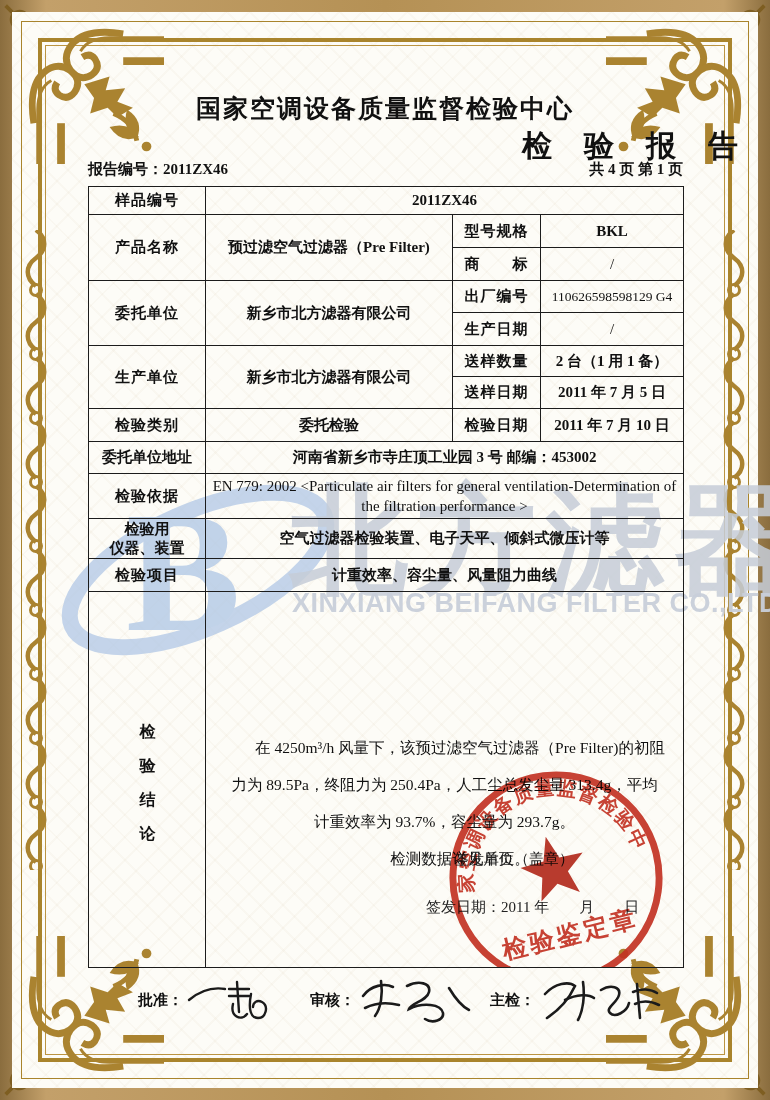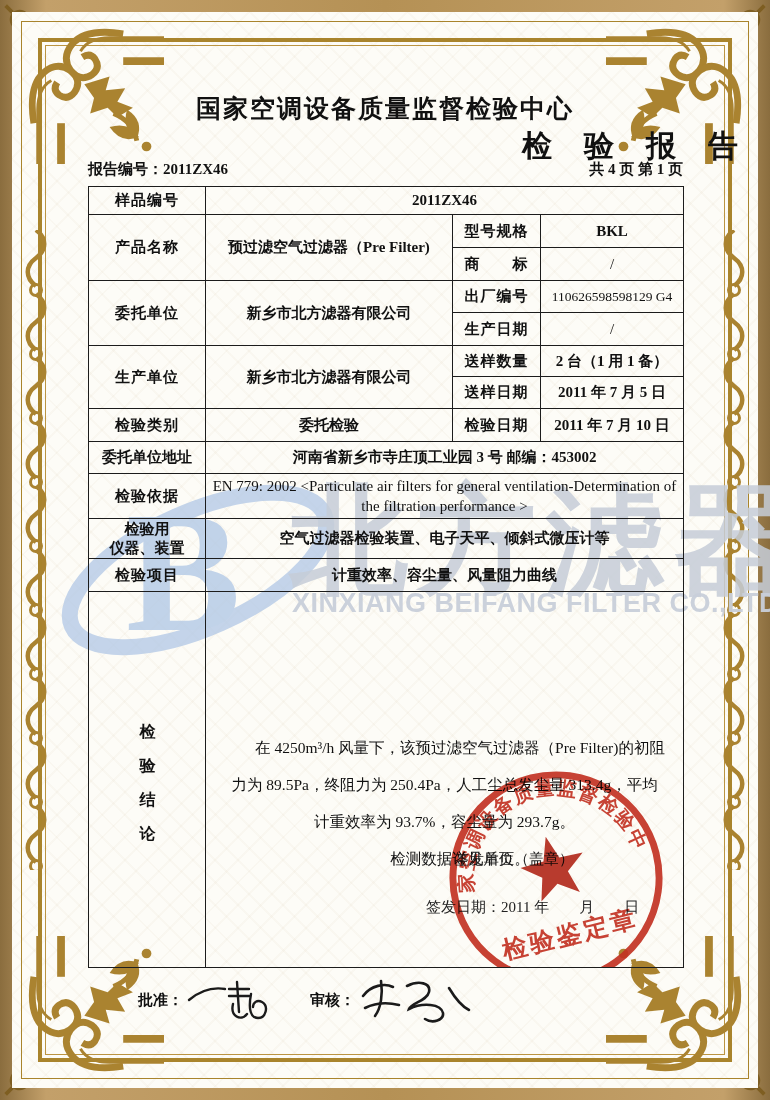--- a/index.html
+++ b/index.html
@@ -311,15 +311,27 @@
         <span>审核：</span><svg width="118" height="52" viewBox="0 0 118 52">
             <g fill="none" stroke="#1b1b1b" stroke-width="2.6" stroke-linecap="round">
               <path d="M6 20 C14 9 28 7 36 11"></path>
               <path d="M8 32 C22 25 34 27 42 29"></path>
               <path d="M24 5 C26 18 24 32 18 40"></path>
               <path d="M50 10 C62 4 74 7 72 16 C70 25 54 27 52 33 C66 26 84 28 86 37 C87 44 76 48 68 43"></path>
               <path d="M92 12 C98 22 104 30 112 34"></path>
             </g>
           </svg>
       </span>
+      <span class="sig-group g3">
+        <span>主检：</span><svg width="130" height="52" viewBox="0 0 130 52">
+            <g fill="none" stroke="#1b1b1b" stroke-width="2.6" stroke-linecap="round">
+              <path d="M8 18 C18 7 32 5 38 10 C32 23 22 34 10 42"></path>
+              <path d="M28 24 C40 18 52 18 57 22"></path>
+              <path d="M46 6 C48 20 46 35 41 44"></path>
+              <path d="M64 14 C74 8 84 11 82 19 C80 27 68 32 73 37 C78 42 90 36 92 27"></path>
+              <path d="M100 8 L103 42"></path>
+              <path d="M96 16 C104 12 114 13 120 17 M98 28 C106 24 114 25 122 29"></path>
+            </g>
+          </svg>
+      </span>
     </div>
   </div>
 </div>
 
 </body></html>

